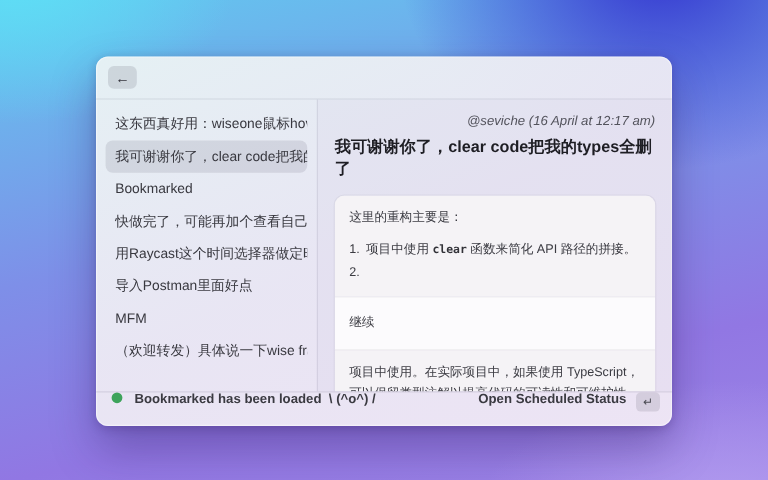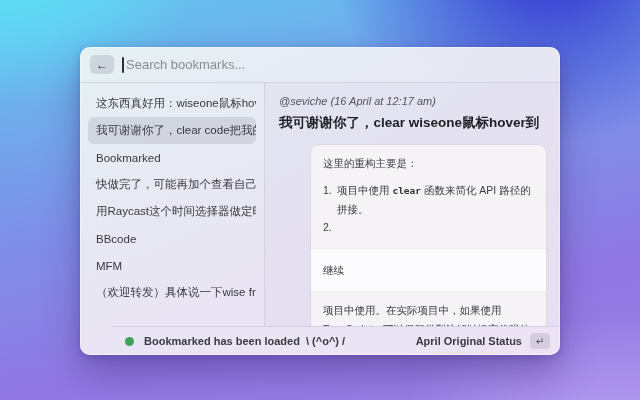--- a/index.html
+++ b/index.html
@@ -59,45 +59,43 @@
     white-space: nowrap; overflow: hidden;
     cursor: default;
   }
   .item.selected { background: rgba(105,105,122,0.17); }
   .vdiv { width: 1px; background: rgba(70,60,100,0.13); }
   .detail {
     flex: 1; padding: 12px 14px; box-sizing: border-box;
     background: rgba(130,110,190,0.045);
     overflow: hidden;
   }
-  .meta { font-size: 11px; font-style: italic; color: #53535c; }
+  .meta { font-size: 11px; font-style: italic; color: #53535c; text-align: right; }
   .title { margin-top: 7px; font-size: 13.5px; font-weight: 700; color: #1e1e24; }
   .card {
     margin-top: 13px; border-radius: 8px; overflow: hidden;
     box-shadow: 0 0 0 1px rgba(0,0,0,0.045);
-    margin-left: 32px;
   }
   .sec { padding: 9px 12px; font-size: 10.5px; line-height: 1.75; color: #3b3b42; }
   .sec-a { background: #f5f3f6; padding-bottom: 11px; }
   .sec-b { background: #fcfbfd; border-top: 1px solid rgba(0,0,0,0.06); border-bottom: 1px solid rgba(0,0,0,0.06); padding-top: 12px; padding-bottom: 12px; }
   .sec-c { background: #f5f3f6; }
   .card-intro { margin: 0 0 9px 0; }
   .oli { display: flex; }
   .oli .num { flex: 0 0 14px; }
   .card code {
     font-family: "DejaVu Sans Mono", "Liberation Mono", monospace;
     font-weight: 700; font-size: 9.5px; color: #323238;
   }
   
   .footer {
     height: 28px; flex: 0 0 28px;
     border-top: 1px solid rgba(70,60,100,0.13);
-    display: flex; align-items: center;
+    display: flex; 
     padding: 0 10px;
-    margin-left: 32px;
   }
   .ext-dot { width: 9px; height: 9px; border-radius: 50%; background: #3da35b; margin: 0 10px 0 3px; }
   .status-text { font-size: 11px; font-weight: 600; color: #3a3a41; white-space: pre; }
   .flex-spacer { flex: 1; }
   .action-label { font-size: 11px; font-weight: 600; color: #3a3a41; margin-right: 8px; cursor: pointer; }
   .key-badge {
     width: 20px; height: 16px; border-radius: 4px;
     background: rgba(70,70,85,0.14);
     display: flex; align-items: center; justify-content: center;
     font-size: 10px; color: #4a4a52;
@@ -105,43 +103,39 @@
 </style>
 </head>
 <body>
 
 <div class="window">
 
   <div class="searchbar">
     <button class="back-btn">
       <span>←</span>
     </button>
-    <div class="inputwrap">
-      <span class="caret"></span>
-      <input class="search-input" type="text" placeholder="Search bookmarks..." style="">
-    </div>
   </div>
 
   <div class="content">
     <div class="list">
       <div class="item">这东西真好用：wiseone鼠标hover到...</div>
       <div class="item selected">我可谢谢你了，clear code把我的type...</div>
       <div class="item">Bookmarked</div>
       <div class="item">快做完了，可能再加个查看自己贴文的...</div>
       <div class="item">用Raycast这个时间选择器做定时很方...</div>
-      <div class="item">BBcode</div>
+      <div class="item">导入Postman里面好点</div>
       <div class="item">MFM</div>
       <div class="item">（欢迎转发）具体说一下wise fraud让...</div>
     </div>
 
     <div class="vdiv"></div>
 
     <div class="detail">
       <div class="meta">@seviche (16 April at 12:17 am)</div>
-      <div class="title">我可谢谢你了，clear wiseone鼠标hover到</div>
+      <div class="title">我可谢谢你了，clear code把我的types全删了</div>
 
       <div class="card">
         <div class="sec sec-a">
           <p class="card-intro">这里的重构主要是：</p>
           <div class="oli">
             <span class="num">1.</span>
             <span><span>项目中使用 </span><code>clear</code><span> 函数来简化 API 路径的拼接。</span></span>
           </div>
           <div class="oli">
             <span class="num">2.</span>
@@ -150,17 +144,17 @@
         <div class="sec sec-b">继续</div>
         <div class="sec sec-c">项目中使用。在实际项目中，如果使用 TypeScript，可以保留类型注解以提高代码的可读性和可维护性。以下是继续重构的代码：</div>
       </div>
     </div>
   </div>
 
   <div class="footer">
     <span class="ext-dot"></span>
     <span class="status-text">Bookmarked has been loaded  \ (^o^) /</span>
     <span class="flex-spacer"></span>
-    <span class="action-label">April Original Status</span>
+    <span class="action-label">Open Scheduled Status</span>
     <span class="key-badge">↵</span>
   </div>
 
 </div>
 
 </body></html>

